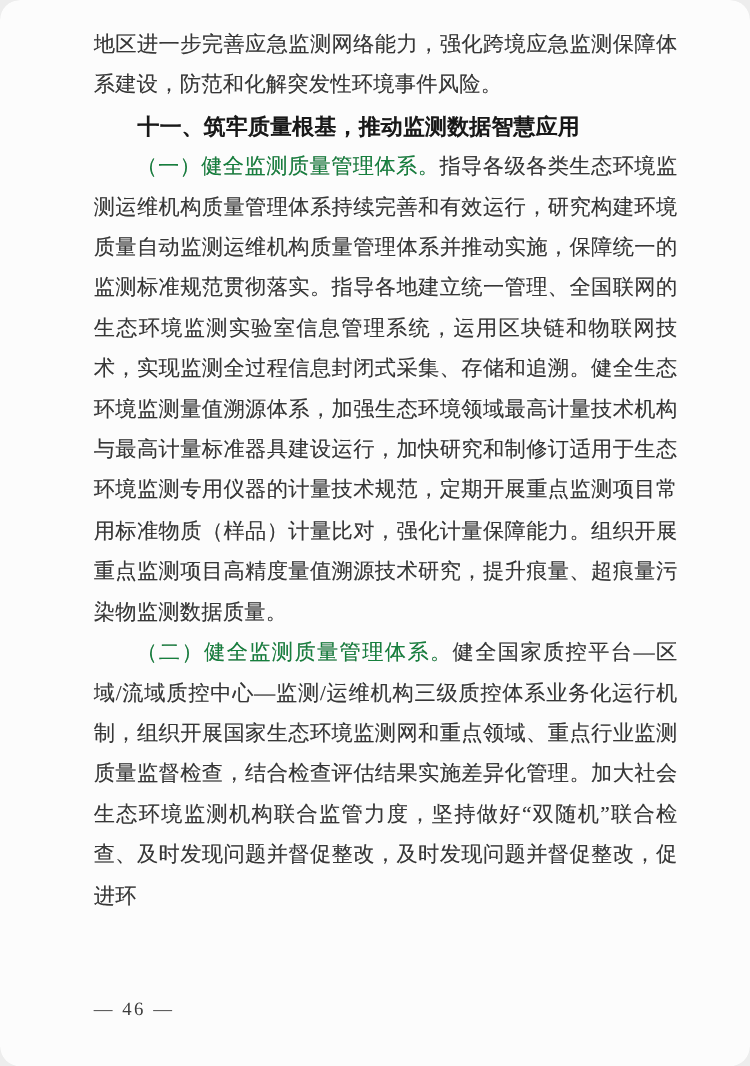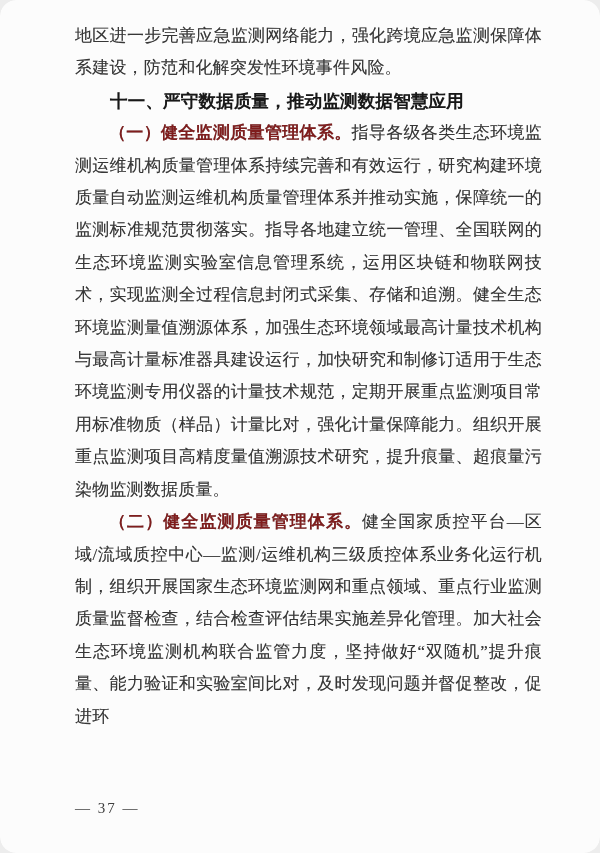--- a/index.html
+++ b/index.html
@@ -30,43 +30,43 @@
     text-shadow: 0 0 0.4px rgba(60,60,60,0.45);
   }
   .para.indent { text-indent: 2em; }
   .para.heading {
     font-family: "Liberation Sans", "DejaVu Sans", sans-serif;
     font-weight: 700;
     color: #181818;
     font-size: 17.5px;
   }
   .lead {
-    font-weight: 700;
-    color: #7f1d1d;
+    font-weight: 400;
+    color: #15803d;
   }
   .footer {
     position: absolute;
     left: 75px; bottom: 36px;
     font-size: 15px;
     letter-spacing: 2px;
     color: #3d3d3d;
   }
 </style>
 </head>
 <body>
 
 <div class="page" style="--paper: #fcfcfc; --ink: #373737;">
   <div class="content">
       <p class="para">
     <b class="lead"></b><span class="txt">地区进一步完善应急监测网络能力，强化跨境应急监测保障体系建设，防范和化解突发性环境事件风险。</span>
   </p>
       <p class="para heading indent">
-    <b class="lead"></b><span class="txt">十一、严守数据质量，推动监测数据智慧应用</span>
+    <b class="lead"></b><span class="txt">十一、筑牢质量根基，推动监测数据智慧应用</span>
   </p>
       <p class="para indent">
     <b class="lead">（一）健全监测质量管理体系。</b><span class="txt">指导各级各类生态环境监测运维机构质量管理体系持续完善和有效运行，研究构建环境质量自动监测运维机构质量管理体系并推动实施，保障统一的监测标准规范贯彻落实。指导各地建立统一管理、全国联网的生态环境监测实验室信息管理系统，运用区块链和物联网技术，实现监测全过程信息封闭式采集、存储和追溯。健全生态环境监测量值溯源体系，加强生态环境领域最高计量技术机构与最高计量标准器具建设运行，加快研究和制修订适用于生态环境监测专用仪器的计量技术规范，定期开展重点监测项目常用标准物质（样品）计量比对，强化计量保障能力。组织开展重点监测项目高精度量值溯源技术研究，提升痕量、超痕量污染物监测数据质量。</span>
   </p>
       <p class="para indent">
-    <b class="lead">（二）健全监测质量管理体系。</b><span class="txt">健全国家质控平台—区域/流域质控中心—监测/运维机构三级质控体系业务化运行机制，组织开展国家生态环境监测网和重点领域、重点行业监测质量监督检查，结合检查评估结果实施差异化管理。加大社会生态环境监测机构联合监管力度，坚持做好“双随机”提升痕量、能力验证和实验室间比对，及时发现问题并督促整改，促进环</span>
+    <b class="lead">（二）健全监测质量管理体系。</b><span class="txt">健全国家质控平台—区域/流域质控中心—监测/运维机构三级质控体系业务化运行机制，组织开展国家生态环境监测网和重点领域、重点行业监测质量监督检查，结合检查评估结果实施差异化管理。加大社会生态环境监测机构联合监管力度，坚持做好“双随机”联合检查、及时发现问题并督促整改，及时发现问题并督促整改，促进环</span>
   </p>
     </div>
-  <div class="footer">— 37 —</div>
+  <div class="footer">— 46 —</div>
 </div>
 
 </body></html>

